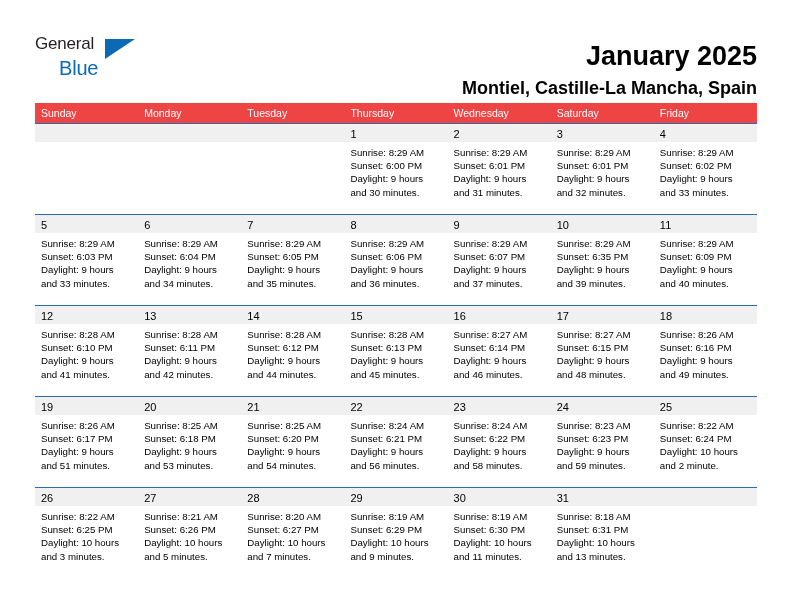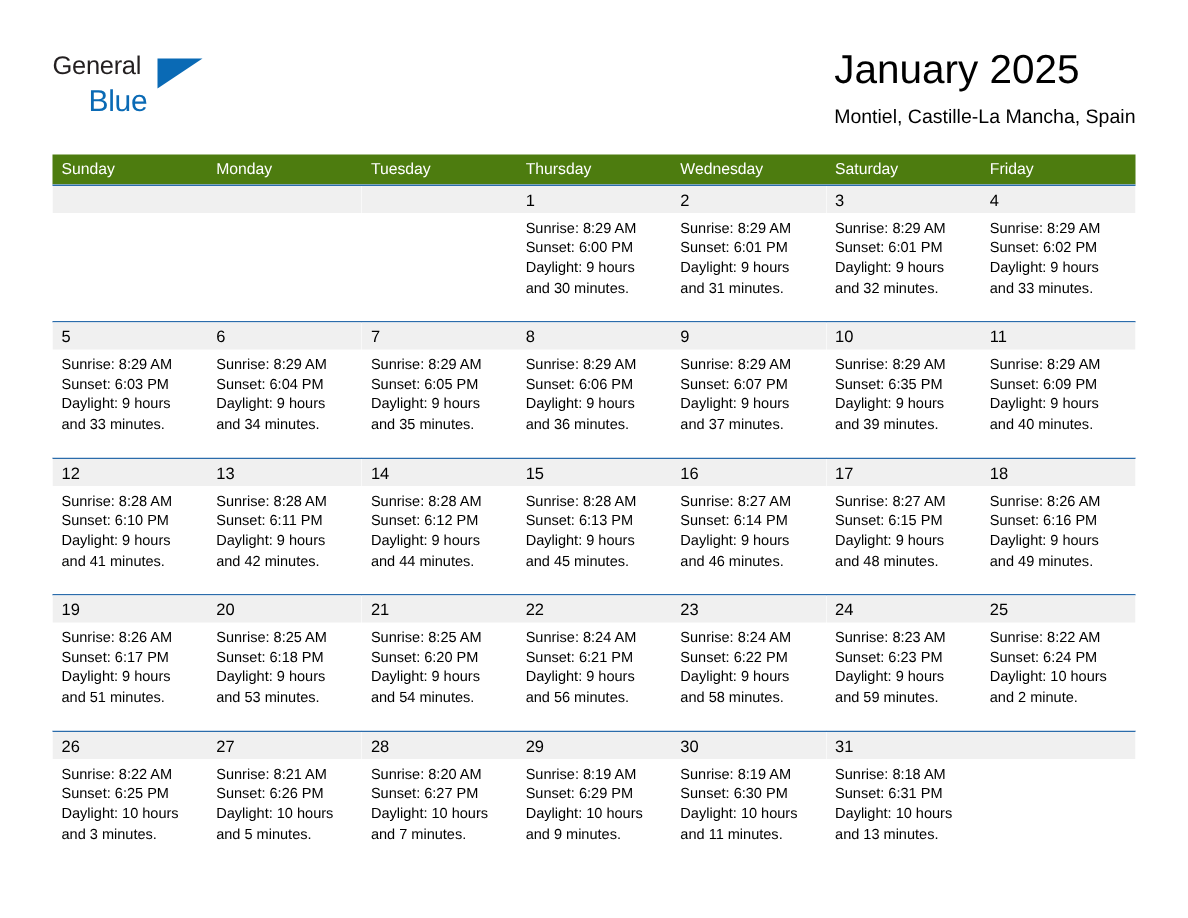--- a/index.html
+++ b/index.html
@@ -60,47 +60,48 @@
     top: 5px;
     width: 0;
     height: 0;
     border-left: 30px solid #0a6ab5;
     border-bottom: 20px solid transparent;
   }
 
   .title-block {
     position: absolute;
     right: 0;
-    top: 1px;
-    text-align: left;
+    top: 11px;
+    text-align: right;
+    font-weight: bold;
   }
   .cal-title {
     font-size: 27px;
     color: #000000;
     line-height: 34px;
     white-space: nowrap;
   }
   .cal-subtitle {
-    font-size: 13px;
+    font-size: 18px;
     color: #000000;
     line-height: 22px;
     margin-top: 4px;
     white-space: nowrap;
   }
 
   
   .calendar {
     position: absolute;
     left: 35px;
     top: 103px;
     width: 722px;
   }
   .weekday-row {
     display: flex;
-    background: #4d7c0f;
+    background: #ef4444;
     height: 20px;
   }
   .weekday {
     flex: 1 1 0;
     color: #ffffff;
     font-size: 10.5px;
     line-height: 20px;
     padding-left: 6px;
     box-sizing: border-box;
     white-space: nowrap;

